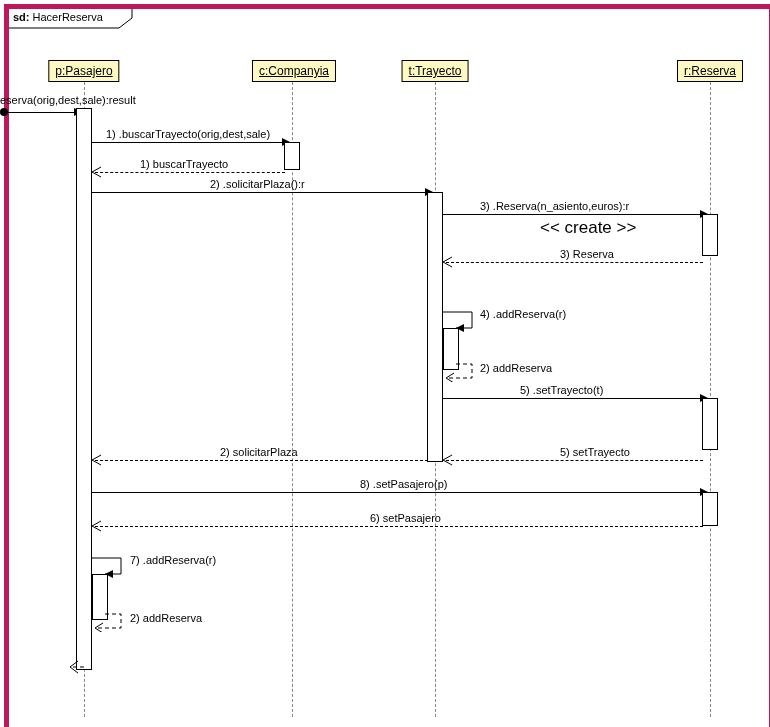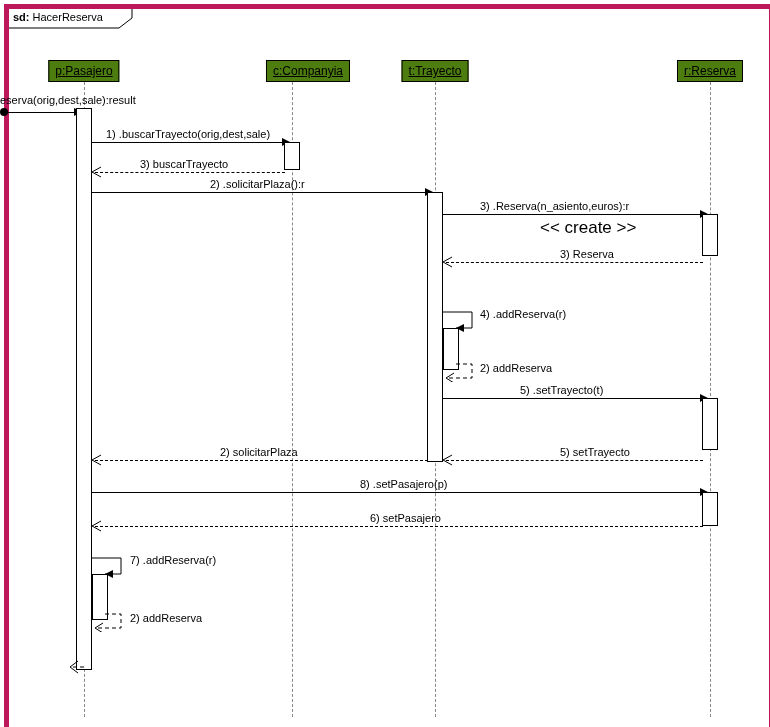--- a/index.html
+++ b/index.html
@@ -22,21 +22,21 @@
     top: 4px;
     width: 760px;
     height: 718px;
     border: 5px solid #be185d;
   }
   
   .lifeline-head {
     position: absolute;
     top: 60px;
     border: 1px solid #000;
-    background: #4d7c0f;
+    background: #fef9c3;
     padding: 3px 6px;
     text-align: center;
     text-decoration: underline;
     font-size: 12px;
     transform: translateX(-50%);
     white-space: nowrap;
   }
   .lifeline {
     position: absolute;
     top: 82px;
@@ -92,42 +92,42 @@
     <svg style="position:absolute;left:0;top:0" width="124" height="20">
       <polyline points="0,19 110,19 123,9 123,0" fill="none" stroke="#000" stroke-width="1"></polyline>
     </svg>
     <div style="position:absolute;left:4px;top:2px;font-size:11px">
       <b>sd:</b>
       <span>HacerReserva</span>
     </div>
   </div>
 
   <div class="lifeline-head" style="left:84px">p:Pasajero</div>
-  <div class="lifeline-head" style="left:308px">c:Companyia</div>
+  <div class="lifeline-head" style="left:294px">c:Companyia</div>
   <div class="lifeline-head" style="left:435px">t:Trayecto</div>
   <div class="lifeline-head" style="left:710px">r:Reserva</div>
 
   <div class="lifeline" style="left:84px; height:635px"></div>
   <div class="lifeline" style="left:292px;height:635px"></div>
   <div class="lifeline" style="left:435px;height:635px"></div>
   <div class="lifeline" style="left:710px;height:635px"></div>
 
   <div class="msg-text" style="left:0px;top:94px">eserva(orig,dest,sale):result</div>
   <div style="position:absolute;left:0;top:108px;width:8px;height:8px;border-radius:50%;background:#000"></div>
   <div class="msg-line" style="left:8px;top:112px;width:68px"></div>
   <div class="arrow-r" style="left:74px;top:108px"></div>
 
   <div class="activation" style="left:84px;top:108px;height:560px"></div>
 
   <div class="msg-text" style="left:106px;top:128px">1) .buscarTrayecto(orig,dest,sale)</div>
   <div class="msg-line" style="left:91px;top:142px;width:193px"></div>
   <div class="arrow-r" style="left:282px;top:138px"></div>
   <div class="activation" style="left:292px;top:142px;height:26px"></div>
 
-  <div class="msg-text" style="left:140px;top:158px">3) buscarTrayecto</div>
+  <div class="msg-text" style="left:140px;top:158px">1) buscarTrayecto</div>
   <div class="msg-line dashed" style="left:95px;top:172px;width:190px"></div>
   <svg style="position:absolute;left:91px;top:166px" width="12" height="12">
       <polyline points="10,1 1,6 10,11" fill="none" stroke="#000"></polyline>
     </svg>
 
   <div class="msg-text" style="left:210px;top:178px">2) .solicitarPlaza():r</div>
   <div class="msg-line" style="left:91px;top:192px;width:336px"></div>
   <div class="arrow-r" style="left:425px;top:188px"></div>
   <div class="activation" style="left:435px;top:192px;height:268px"></div>
 

